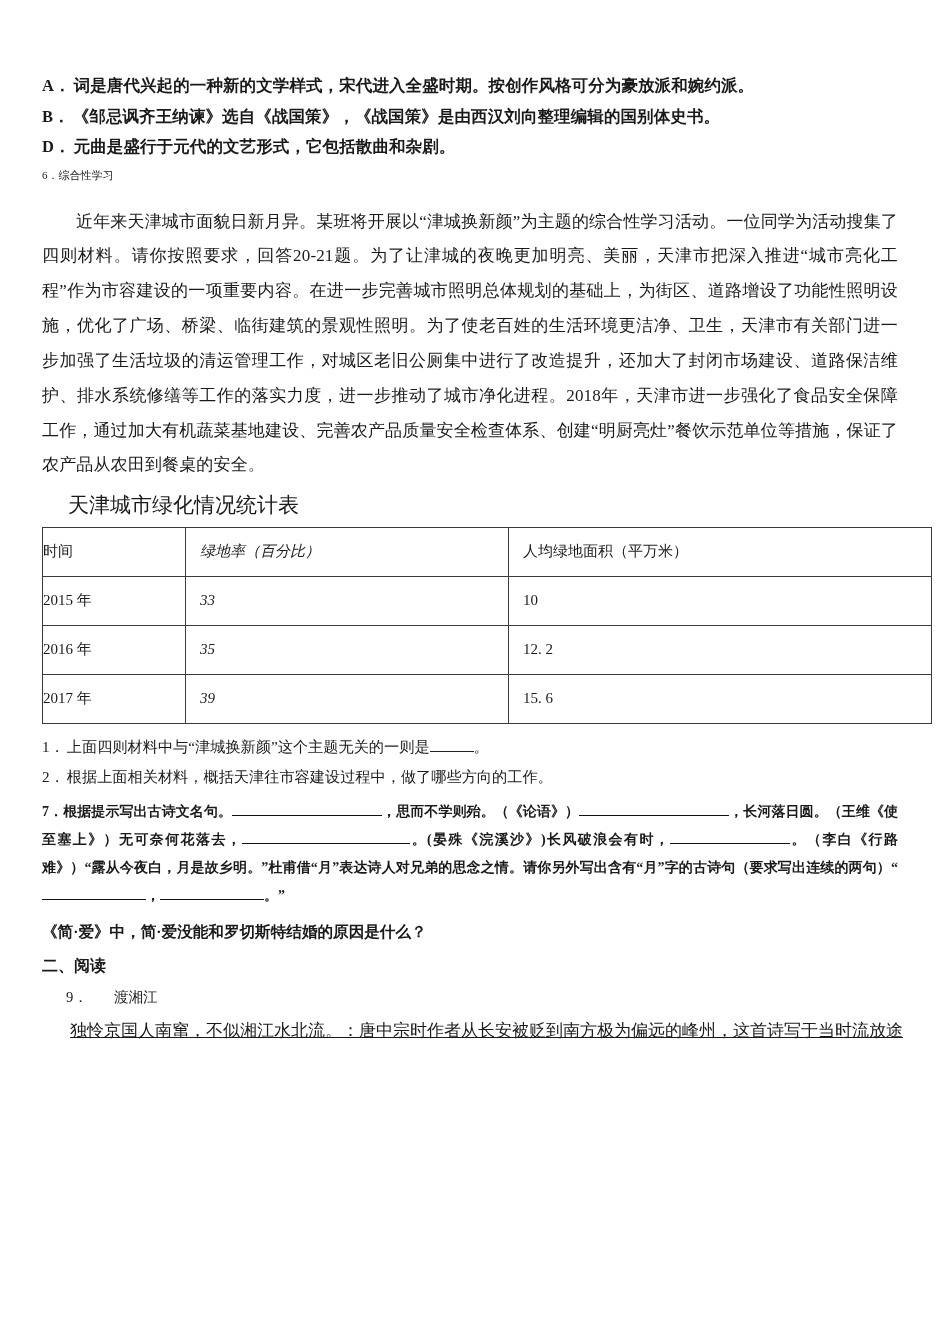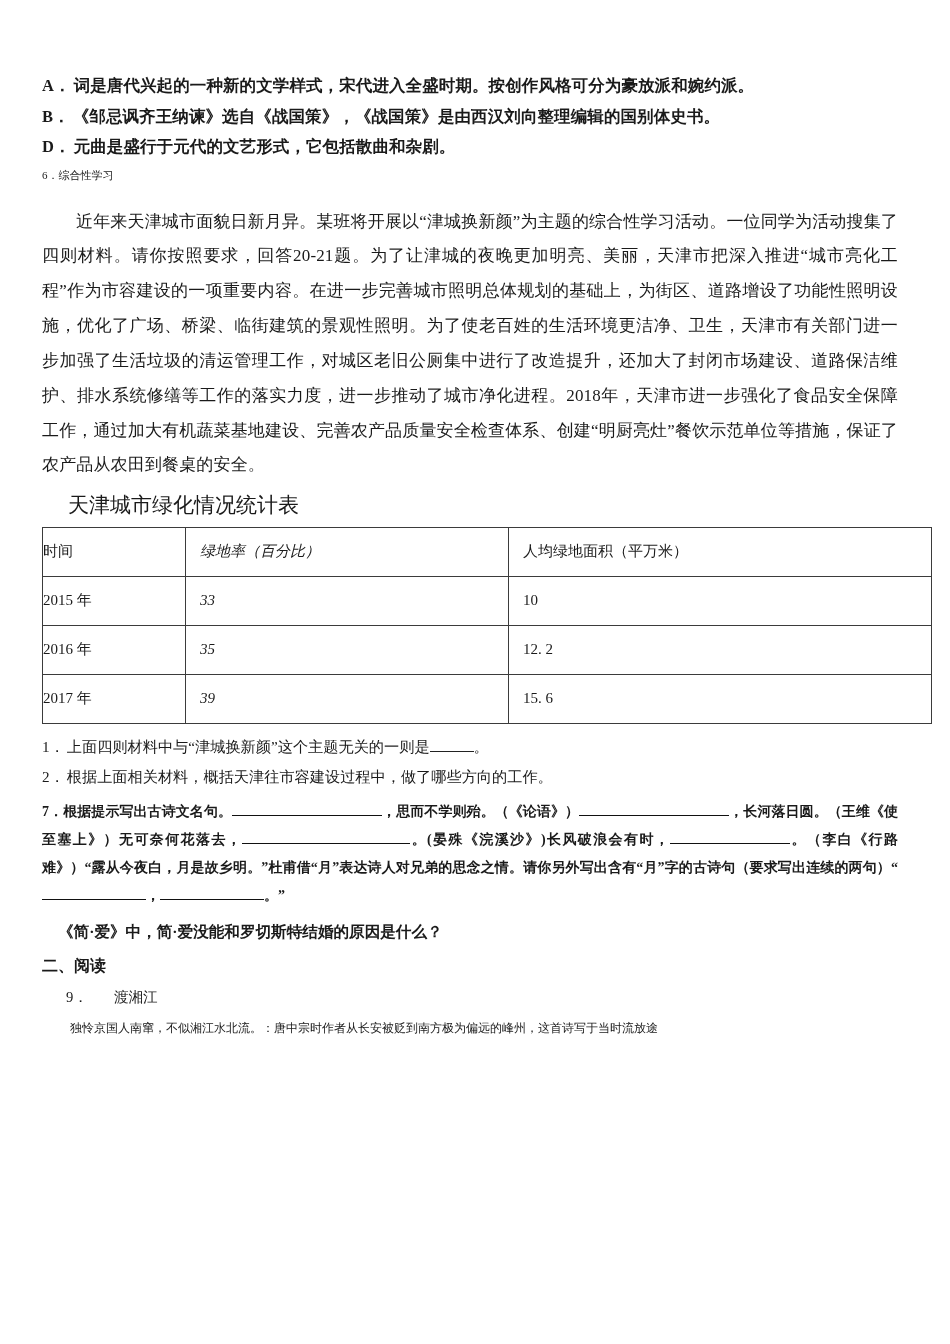--- a/index.html
+++ b/index.html
@@ -103,42 +103,43 @@
     font-weight: bold;
     line-height: 2.05;
     text-align: justify;
     text-justify: inter-ideograph;
     margin: 12px 0 0 0;
   }
   .q8-tail {
     font-size: 15.6px;
     font-weight: bold;
     line-height: 1.0;
-    margin: 14px 0 0 16px;
+    margin: 14px 0 0 0;
   }
 
   .section-head {
     font-size: 16px;
     font-weight: bold;
     line-height: 1.0;
     margin: 18px 0 0 0;
   }
 
   .poem-line {
     font-size: 14.6px;
     line-height: 1.0;
     margin: 16px 0 0 28px;
   }
   .poem-line.first { margin-left: 24px; }
   .poem-line.flush { margin-left: 28px; }
   .poem-note {
-    font-size: 12px;
+    font-size: 17px;
     line-height: 1.0;
     margin: 18px 0 0 28px;
     white-space: nowrap;
+    text-decoration: underline;
   }
   .blank-s  { display: inline-block; width: 44px;  border-bottom: 1.4px solid #222; }
   .blank-m  { display: inline-block; width: 120px; border-bottom: 1.6px solid #111; }
   .blank-l  { display: inline-block; width: 150px; border-bottom: 1.6px solid #111; }
   .blank-xl { display: inline-block; width: 168px; border-bottom: 1.6px solid #111; }
   .blank-q8 { display: inline-block; width: 52px;  border-bottom: 1.4px solid #111; }
   .blank-q8b{ display: inline-block; width: 56px;  border-bottom: 1.4px solid #111; }
   .blank-moon { display: inline-block; width: 104px; border-bottom: 1.6px solid #111; }
 </style>
 </head>

